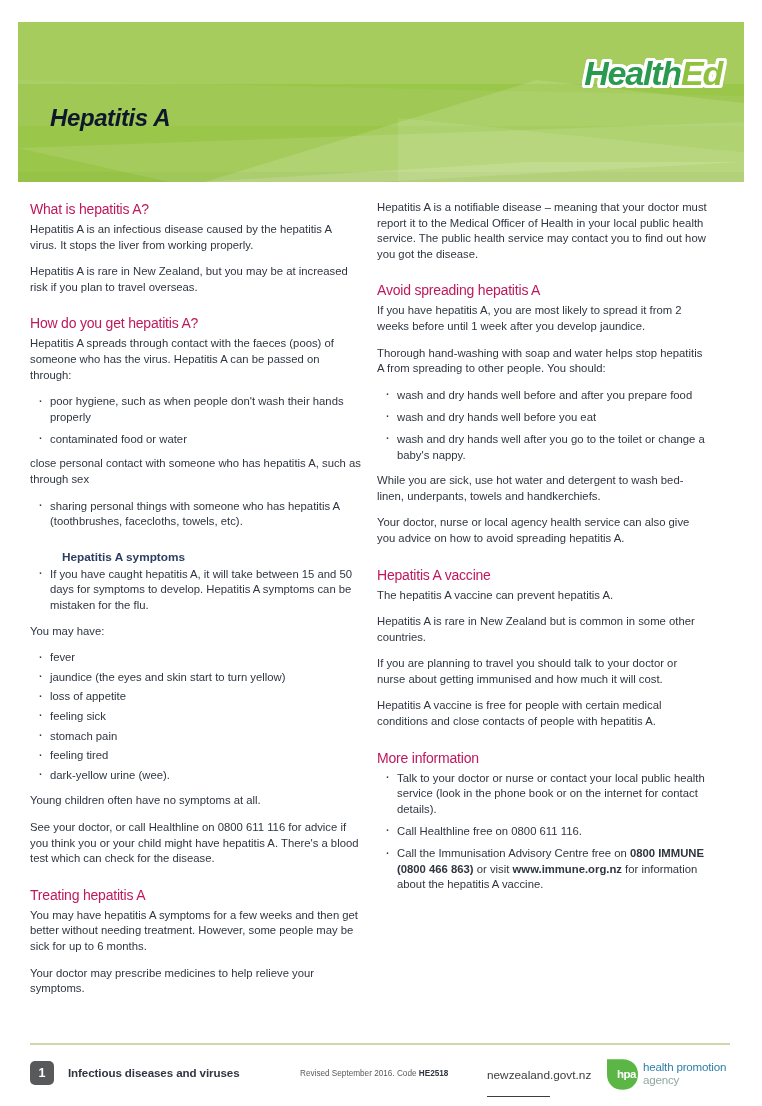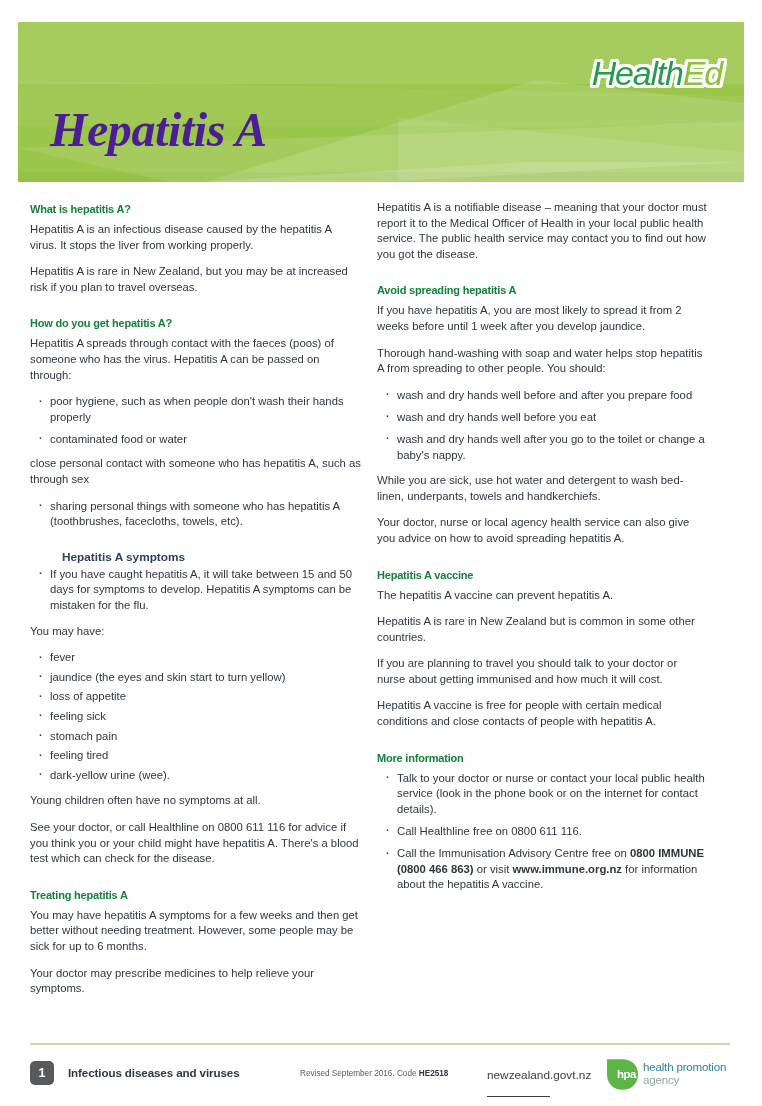--- a/index.html
+++ b/index.html
@@ -66,36 +66,35 @@
   }
   .f7 {
     left: 0; top: 150px; width: 726px; height: 12px;
     background: rgba(0,0,0,0.02);
   }
 
   .banner-title {
     position: absolute;
     left: 32px;
     top: 84px;
-    font-size: 48px;
+    font-size: 24px;
     font-weight: bold;
     font-style: italic;
-    color: #4c1d95;
+    color: #0f172a;
     letter-spacing: -0.4px;
     line-height: 1;
-    font-family: Liberation Serif, serif;
   }
 
   
   .healthed {
     position: absolute;
     right: 22px;
     top: 34px;
     font-size: 34px;
-    font-weight: normal;
+    font-weight: bold;
     font-style: italic;
     line-height: 1;
     letter-spacing: -1.2px;
     white-space: nowrap;
     text-shadow:
       -2px -2px 0 #ffffff,  2px -2px 0 #ffffff,
       -2px  2px 0 #ffffff,  2px  2px 0 #ffffff,
       -3px  0   0 #ffffff,  3px  0   0 #ffffff,
        0   -3px 0 #ffffff,  0    3px 0 #ffffff,
       -2px -3px 0 #ffffff,  2px -3px 0 #ffffff,
@@ -120,23 +119,23 @@
     width: 331px;
     color: #2f3640;
     font-size: 11.3px;
     line-height: 15.6px;
   }
   .col-left  { left: 30px; }
   .col-right { left: 377px; }
 
   h2.sec {
     margin: 0 0 3px 0;
-    font-size: 11px;
-    font-weight: bold;
-    color: #15803d;
+    font-size: 14px;
+    font-weight: normal;
+    color: #be185d;
     line-height: 19px;
     letter-spacing: -0.2px;
   }
   h2.sec.spaced { margin-top: 19px; }
   h3.subsec {
     margin: 19px 0 2px 0;
     font-size: 11.8px;
     font-weight: bold;
     color: #2c3e63;
     line-height: 16px;

